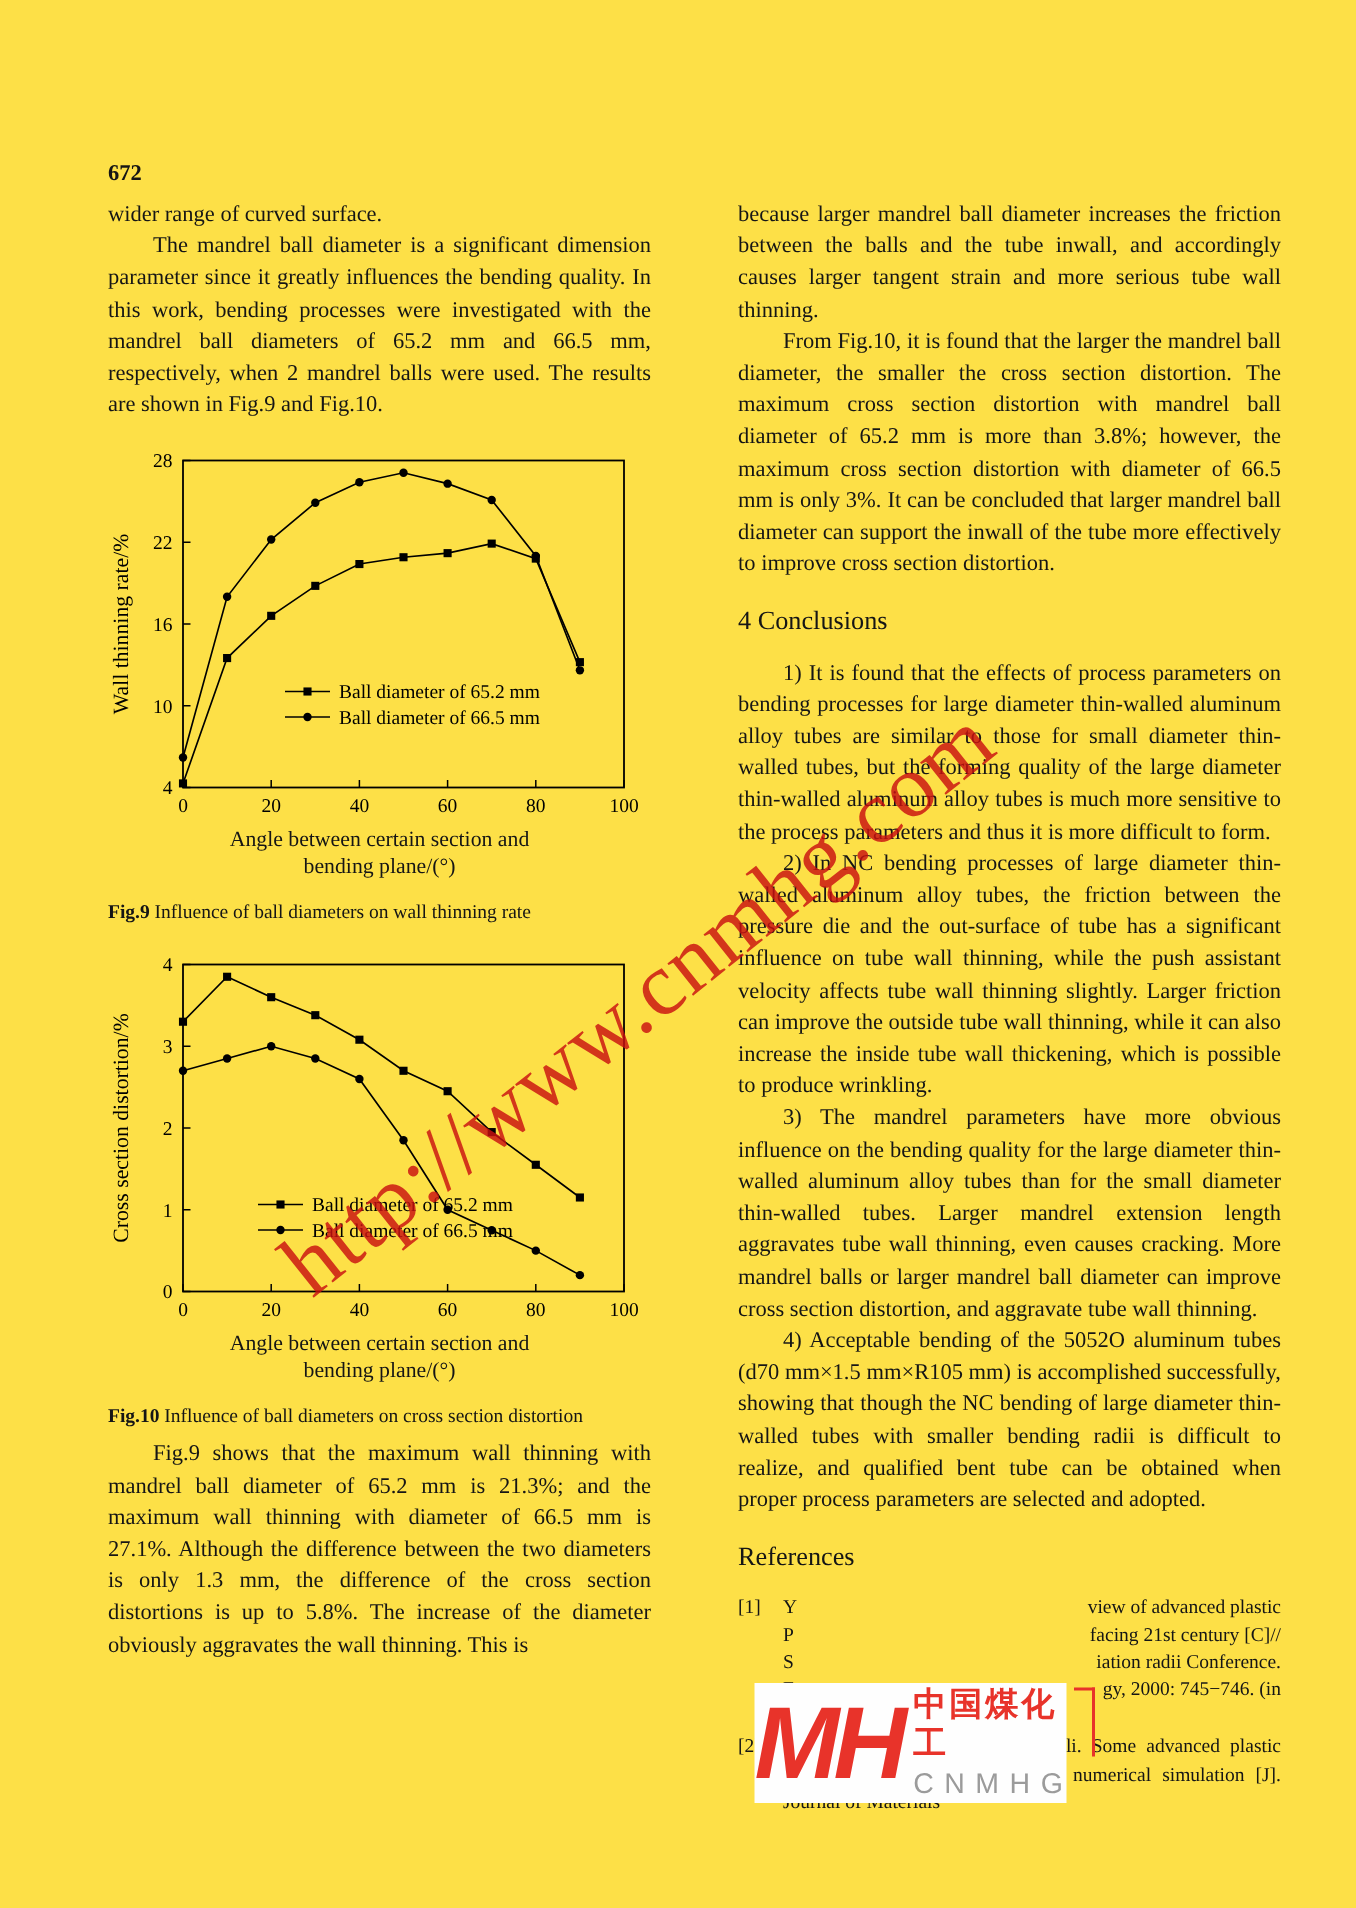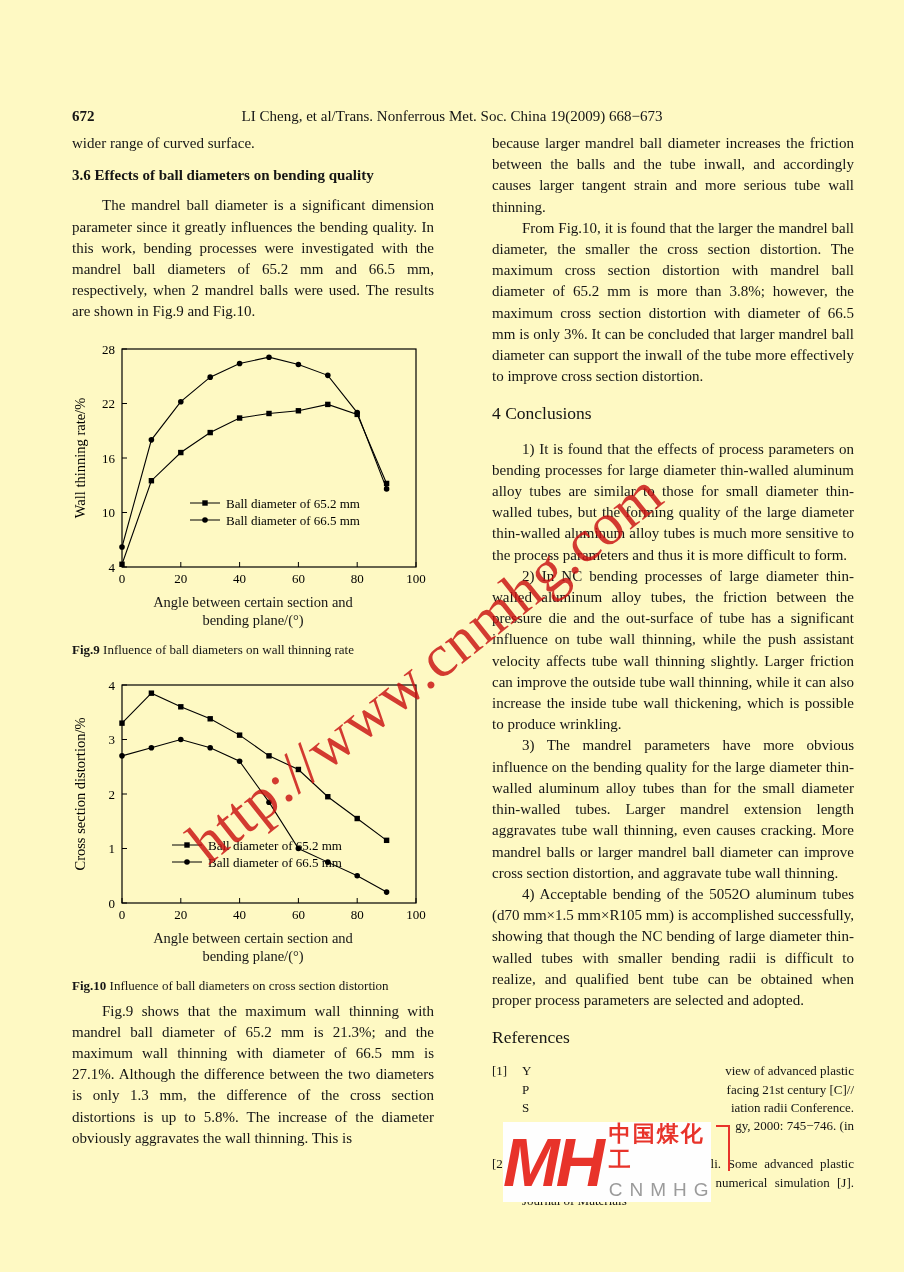--- a/index.html
+++ b/index.html
@@ -1,16 +1,16 @@
 <!DOCTYPE html>
 <html><head>
 <meta charset="utf-8">
 <style>
   html,body{margin:0;padding:0;background:#e9e9e9;}
-  .page{position:relative;width:904px;height:1272px;background:#fef9c3;overflow:hidden;
+  .page{position:relative;width:904px;height:1272px;background:#fde047;overflow:hidden;
         font-family:"Liberation Serif",serif;color:#151515;}
   .header{position:absolute;top:108px;left:72px;right:72px;height:22px;font-size:15px;}
   .pagenum{position:absolute;left:0;top:0;font-weight:bold;}
   .running{display:block;text-align:center;}
   .col{position:absolute;top:133px;width:362px;font-size:15px;line-height:21.2px;text-align:justify;}
   .col-left{left:72px;}
   .col-right{left:470px;margin-left:22px;}
   p{margin:0;text-indent:2em;}
   p.noindent{text-indent:0;}
   .h-sub{font-weight:bold;font-size:15px;margin:11px 0 9px;text-align:left;}
@@ -25,40 +25,38 @@
   .ref .body{flex:1;text-align:justify;}
   .refline{display:flex;justify-content:space-between;}
   .watermark{position:absolute;left:196px;top:816px;transform-origin:0 50%;
              transform:rotate(-38.5deg);font-size:60px;letter-spacing:1px;white-space:nowrap;
              color:rgba(201,16,16,0.82);pointer-events:none;font-family:"Liberation Serif",serif;}
   .logo{position:absolute;left:503px;top:1122px;width:208px;height:80px;background:#fefefe;
         display:flex;align-items:center;}
   .logo-mono{font-family:"Liberation Sans",sans-serif;font-weight:bold;font-style:italic;
              font-size:68px;line-height:1;color:#e8332a;letter-spacing:-4px;margin-right:8px;}
   .logo-text{display:flex;flex-direction:column;position:relative;padding-right:14px;}
-  .logo-cn{color:#e8332a;font-family:Liberation Mono, monospace;font-weight:bold;
+  .logo-cn{color:#e8332a;font-family:Liberation Sans, sans-serif;font-weight:bold;
            font-size:22px;letter-spacing:2px;line-height:26px;}
   .logo-latin{color:#9b9b9b;font-family:"Liberation Sans",sans-serif;font-size:19px;
               letter-spacing:7px;line-height:24px;margin-top:3px;}
   .logo-bracket{position:absolute;right:0;top:2px;width:12px;height:44px;
                 border-top:2px solid #e8332a;border-right:2px solid #e8332a;}
 </style>
 </head>
 <body>
 
 <div class="page">
 
   <div class="header">
     <span class="pagenum">672</span>
-    <span class="running">LI Cheng, et al/Trans. Nonferrous Met. Soc. China 19(2009) 668−673</span>
   </div>
 
   <div class="col col-left">
     <p class="noindent">wider range of curved surface.</p>
-    <div class="h-sub">3.6 Effects of ball diameters on bending quality</div>
     <p>The mandrel ball diameter is a significant dimension parameter since it greatly influences the bending quality. In this work, bending processes were investigated with the mandrel ball diameters of 65.2 mm and 66.5 mm, respectively, when 2 mandrel balls were used. The results are shown in Fig.9 and Fig.10.</p>
 
     <figure>
       <div class="chart">
           <svg width="362" height="262">
             <rect x="50" y="14" width="294" height="218" fill="none" stroke="#000" stroke-width="1.2"></rect>
             <line x1="50" y1="232" x2="50" y2="227" stroke="#000"></line>
             <text x="50" y="248" text-anchor="middle" font-size="13">0</text>
             <line x1="108.80000000000001" y1="232" x2="108.80000000000001" y2="227" stroke="#000"></line>
             <text x="108.80000000000001" y="248" text-anchor="middle" font-size="13">20</text>

